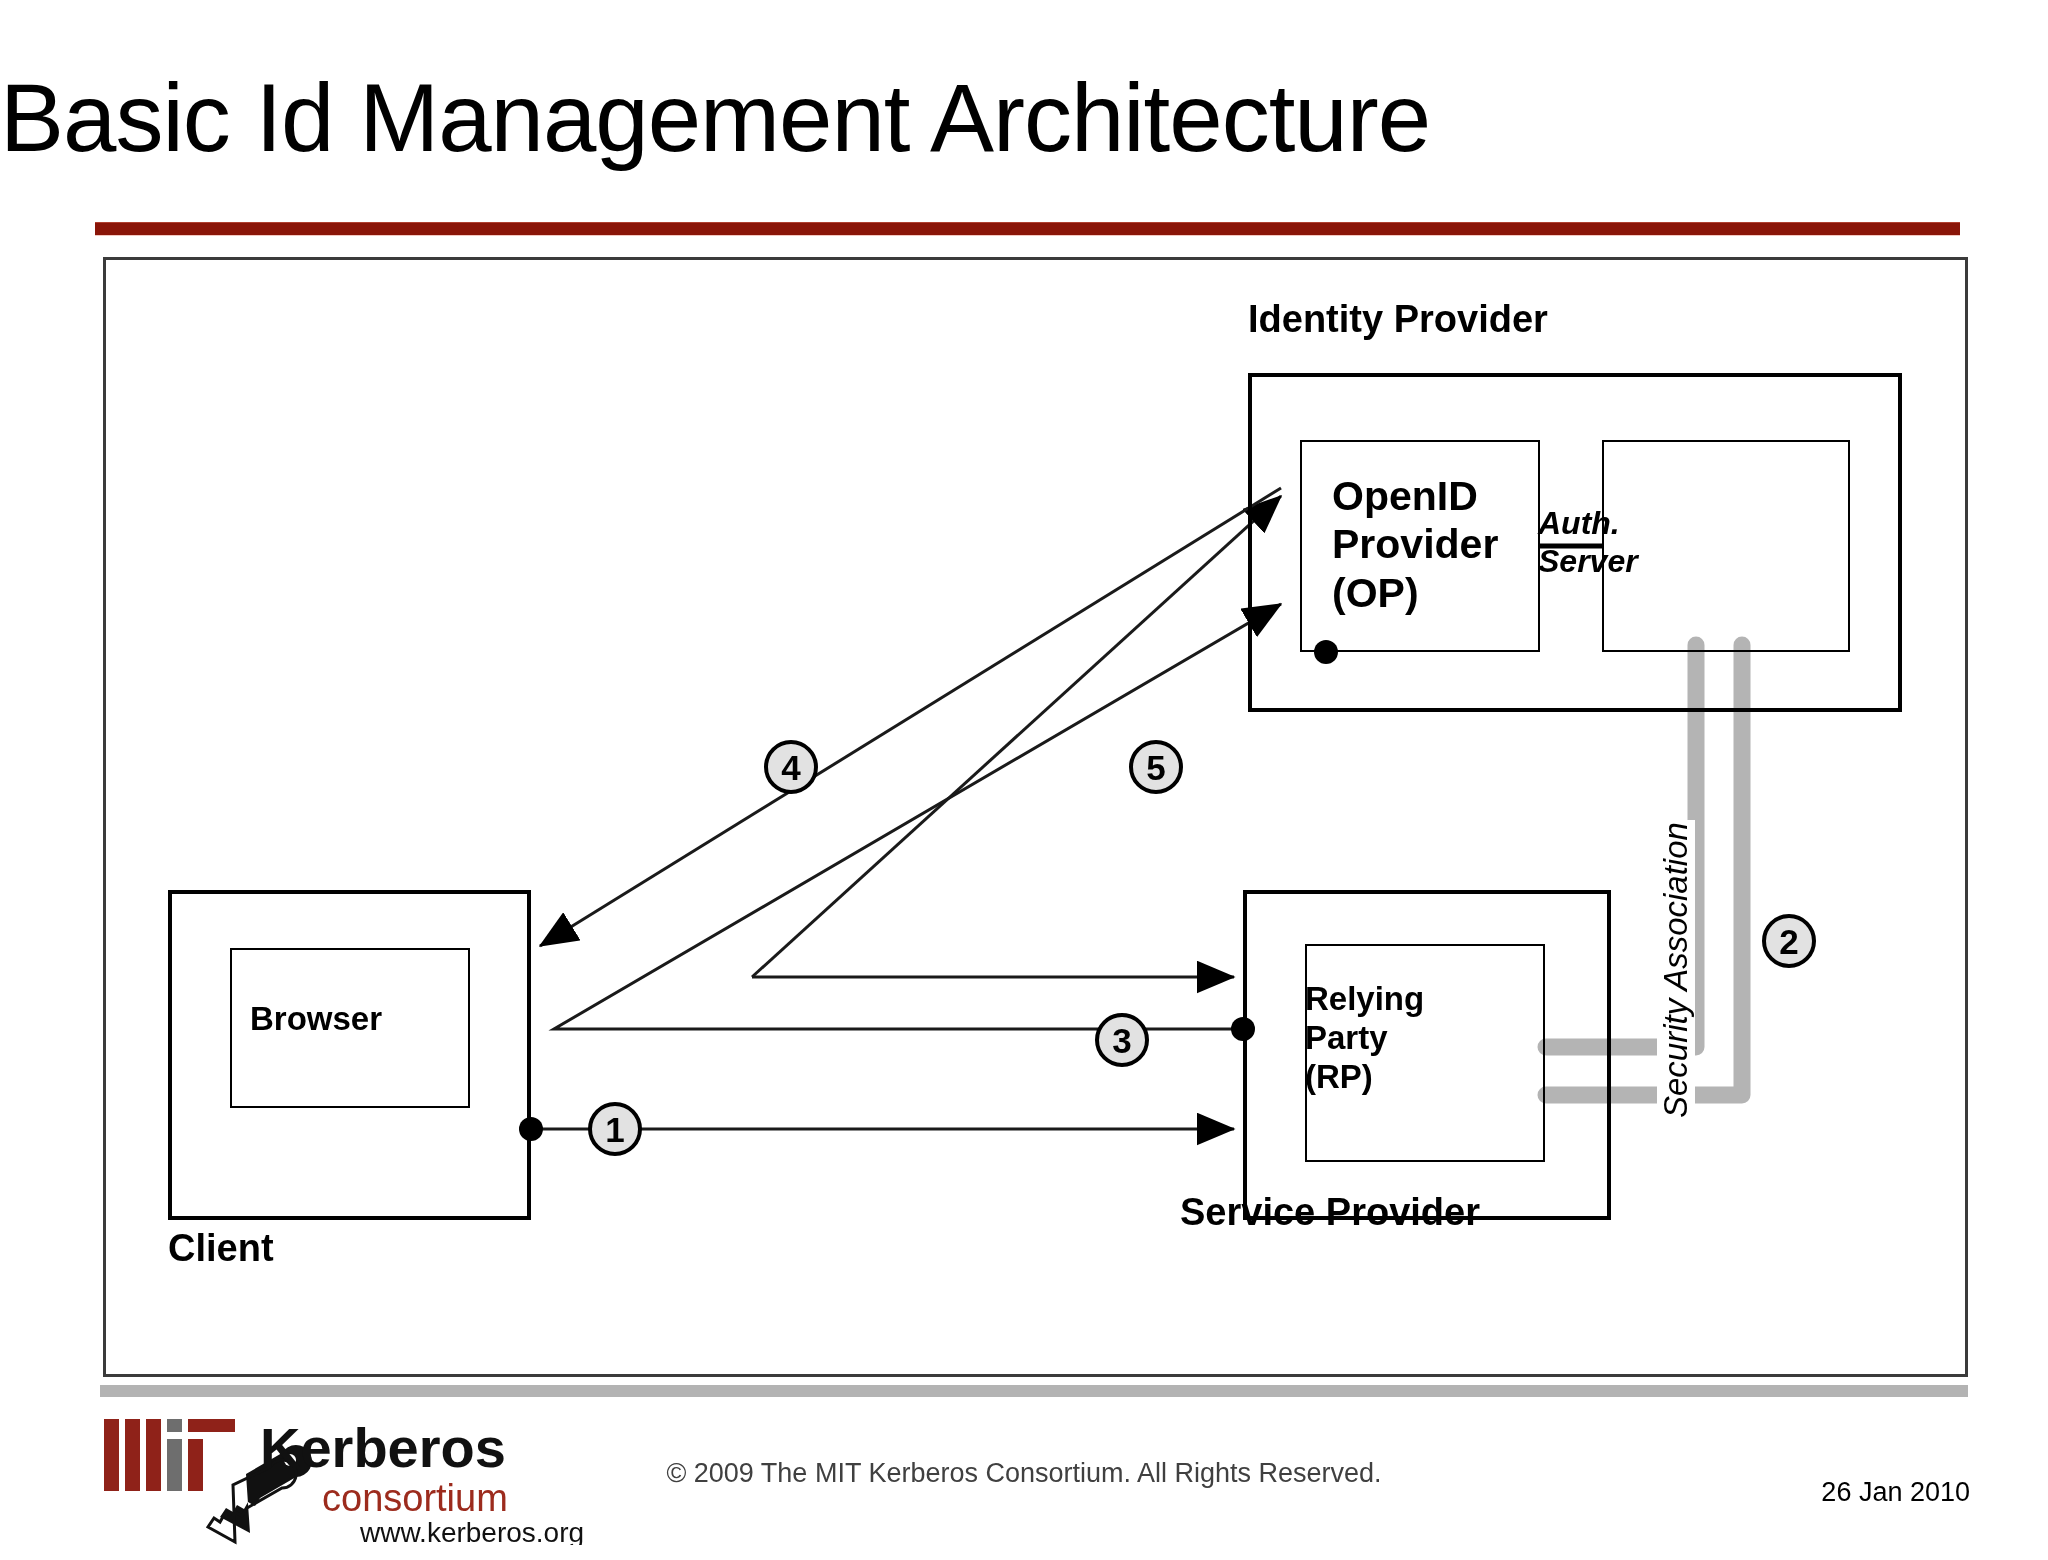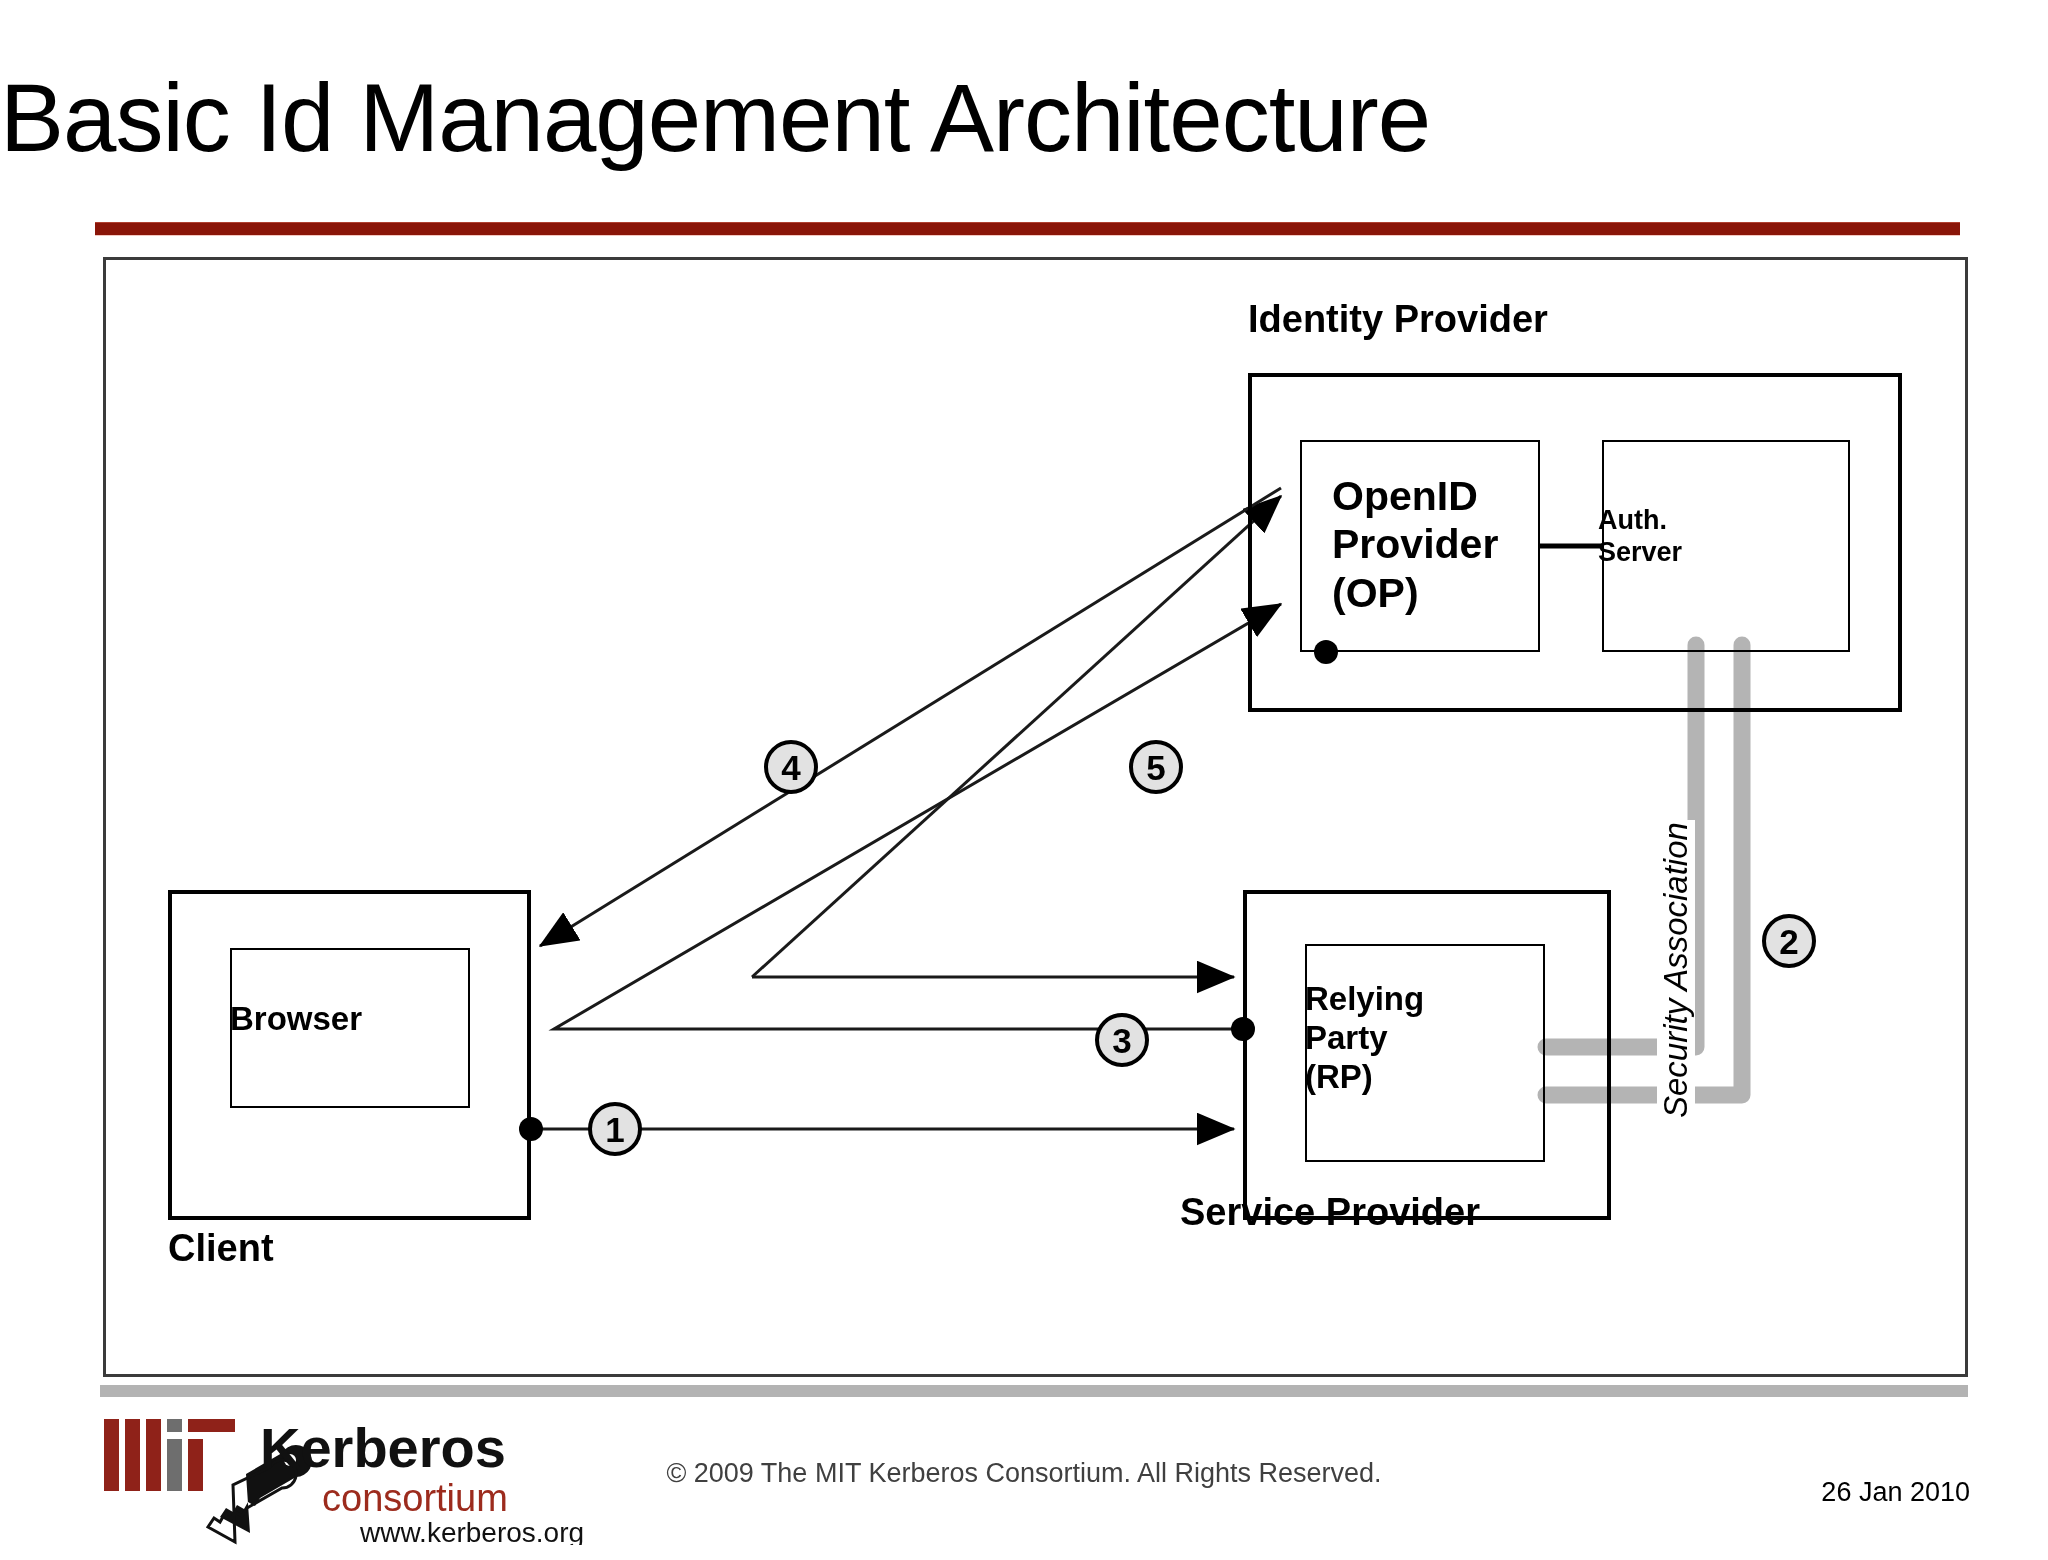--- a/index.html
+++ b/index.html
@@ -85,34 +85,36 @@
     font-size: 38px;
   }
   #op-box { left: 1300px; top: 440px; width: 240px; height: 212px; }
   #op-label {
     left: 1300px; top: 472px; width: 240px;
     font-size: 41px;
     padding-left: 32px;
   }
   #auth-box { left: 1602px; top: 440px; width: 248px; height: 212px; }
   #auth-label {
-    left: 1598px; top: 505px; width: 248px;
-    font-size: 27px;
+    left: 1538px; top: 505px; width: 248px;
+    font-size: 32px;
+    font-style: italic;
   }
 
   
   #client-box { left: 168px; top: 890px; width: 363px; height: 330px; }
   #client-caption {
     left: 168px; top: 1226px; width: 363px;
     font-size: 38px;
   }
   #browser-box { left: 230px; top: 948px; width: 240px; height: 160px; }
   #browser-label {
     left: 230px; top: 1000px; width: 276px;
     font-size: 33px;
+    padding-left: 20px;
   }
 
   
   #sp-box { left: 1243px; top: 890px; width: 368px; height: 330px; }
   #sp-caption {
     left: 1180px; top: 1190px; width: 495px;
     font-size: 38px;
   }
   #rp-box { left: 1305px; top: 944px; width: 240px; height: 218px; }
   #rp-label {

